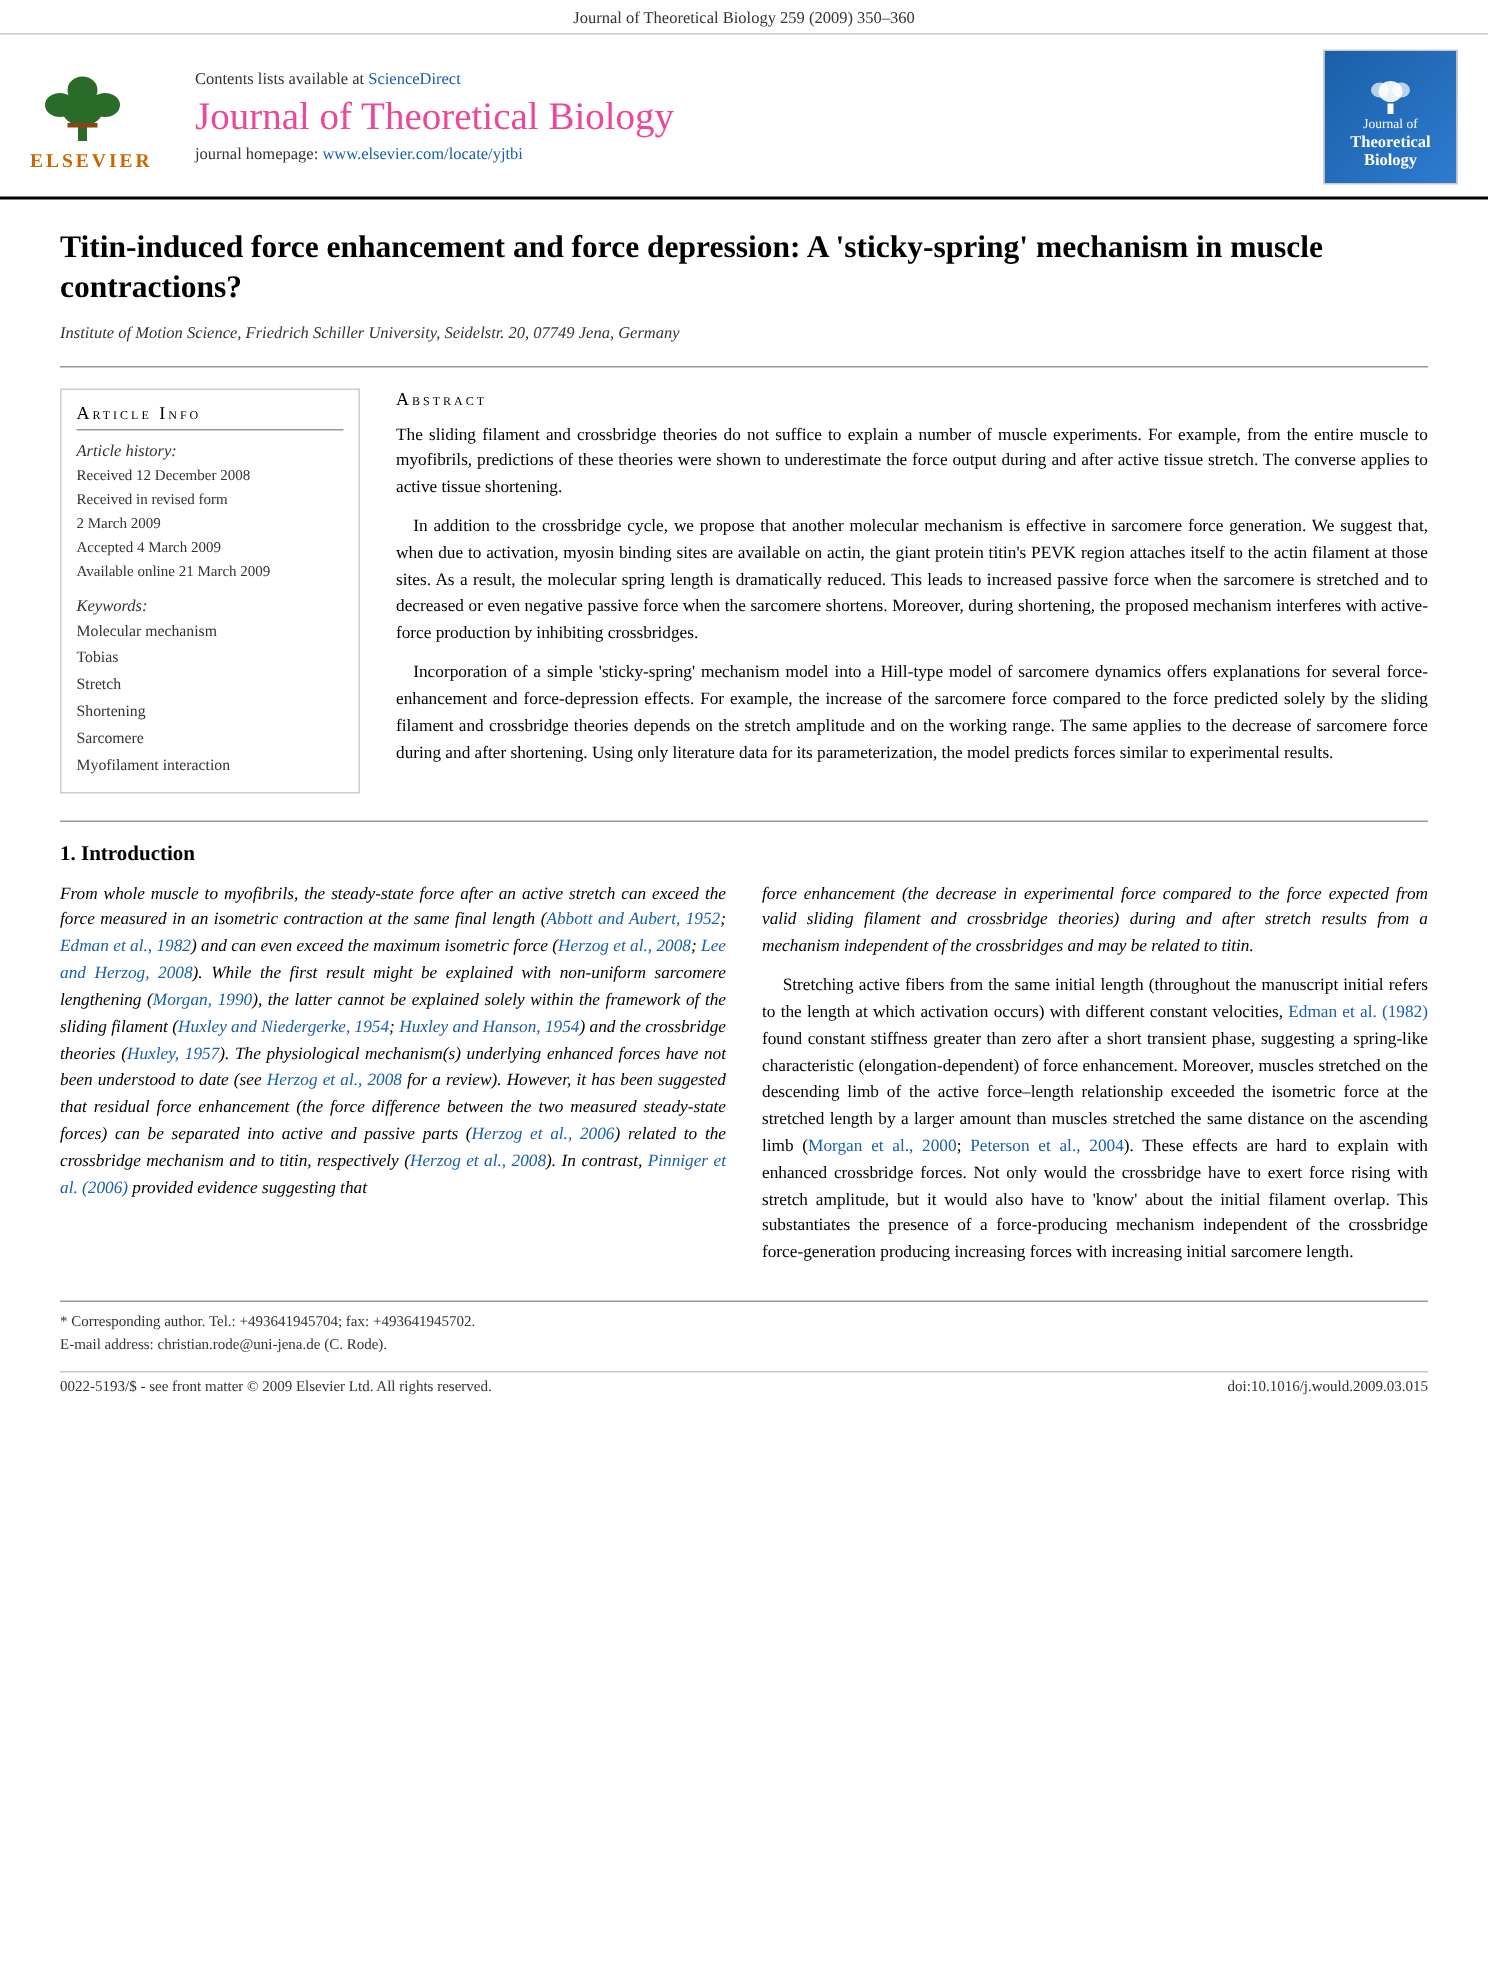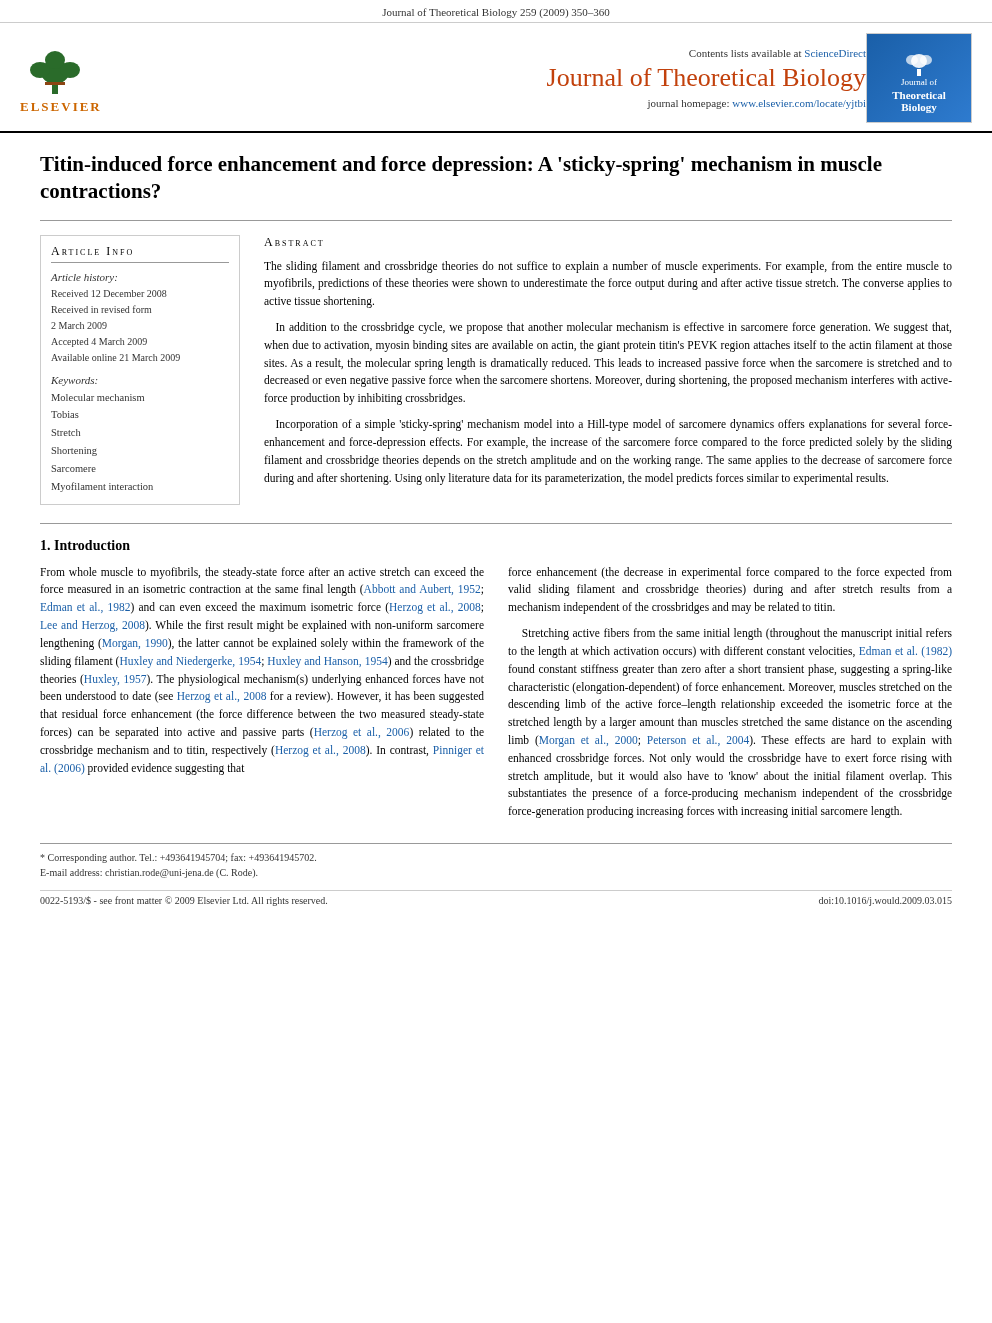--- a/index.html
+++ b/index.html
@@ -42,56 +42,56 @@
 
     .elsevier-label {
       font-size: 13px;
       font-weight: bold;
       color: #cc6600;
       letter-spacing: 2px;
       margin-top: 2px;
     }
 
     .header-center {
-      text-align: right;
+      text-align: left;
       flex: 1;
     }
 
     .sciencedirect-line {
       font-size: 11px;
       color: #333;
       margin-bottom: 4px;
     }
 
     .sciencedirect-line a {
       color: #1a5fa8;
       text-decoration: none;
     }
 
     .journal-title {
       font-size: 26px;
       font-weight: normal;
       font-family: 'Times New Roman', Times, serif;
-      color: #c2410c;
+      color: #ec4899;
       margin: 4px 0;
     }
 
     .journal-homepage {
       font-size: 11px;
       color: #333;
       margin-top: 4px;
     }
 
     .journal-homepage a {
       color: #1a5fa8;
       text-decoration: none;
     }
 
     .journal-logo-right {
-      width: 106px;
+      width: 90px;
       height: 90px;
       border: 1px solid #ccc;
       background: linear-gradient(135deg, #1a5fa8, #2e7bcf);
       display: flex;
       flex-direction: column;
       align-items: center;
       justify-content: center;
       color: #fff;
       font-size: 10px;
       text-align: center;
@@ -238,20 +238,21 @@
       flex: 1;
     }
 
     .body-col p {
       margin-bottom: 8px;
       text-indent: 1.2em;
     }
 
     .body-col p:first-of-type {
       text-indent: 0;
+      font-style: italic;
     }
 
     .ref-link {
       color: #1a5fa8;
       text-decoration: none;
     }
 
     .footnote-area {
       border-top: 1px solid #999;
       margin-top: 14px;
@@ -325,20 +326,21 @@
     <div class="logo-theoretical">Theoretical</div>
     <div class="logo-biology">Biology</div>
   </div>
 </div>
 
 <div class="main-content">
 
   <div class="article-title">Titin-induced force enhancement and force depression: A 'sticky-spring' mechanism in muscle contractions?</div>
 
 
+  <div class="affiliation">Institute of Motion Science, Friedrich Schiller University, Seidelstr. 20, 07749 Jena, Germany</div>
 
   <hr class="divider">
 
   <div class="two-col">
 
     <div class="article-info">
       <div class="info-section-title">
         <span>Article Info</span>
       </div>
       <div class="info-subsection-title">Article history:</div>

